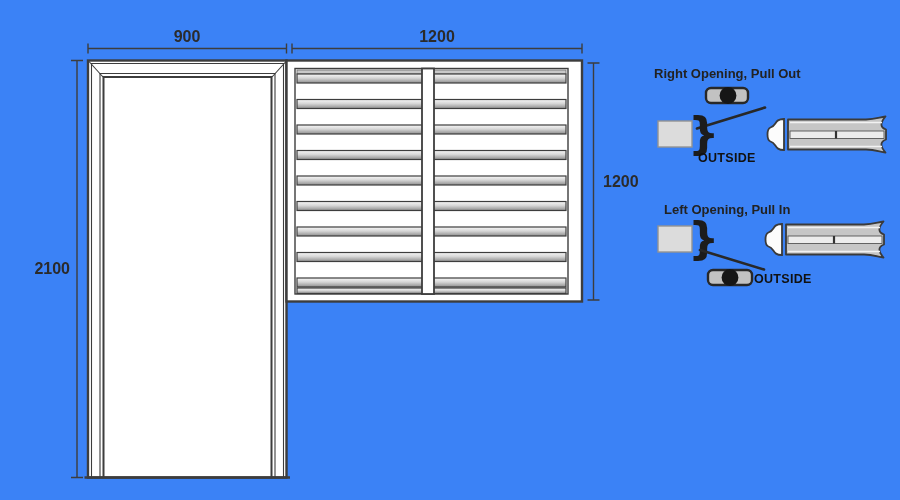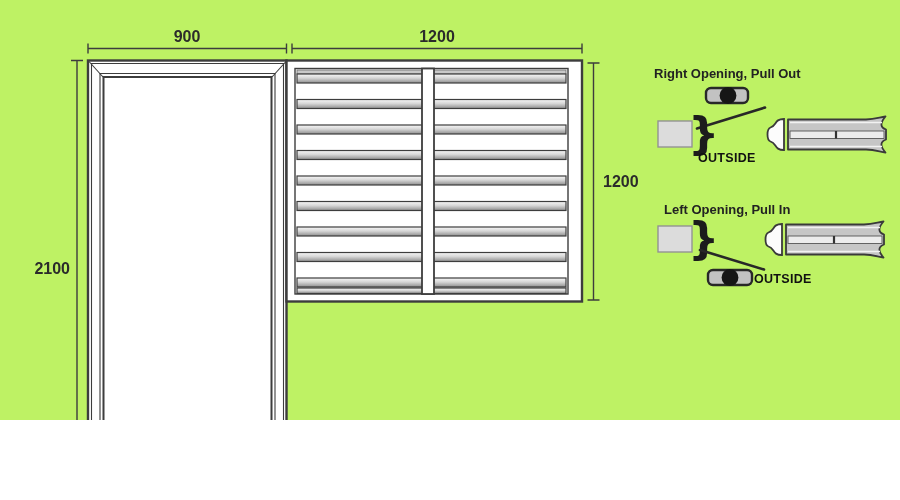--- a/index.html
+++ b/index.html
@@ -1,20 +1,20 @@
 <!DOCTYPE html>
 <html><head>
 <meta charset="utf-8">
 <style>
   html, body { margin: 0; padding: 0; background: #ffffff; }
   .canvas {
     position: relative;
     width: 900px;
-    height: 420px;
-    background: #bef264;
+    height: 500px;
+    background: #3b82f6;
     overflow: hidden;
     font-family: "Liberation Sans", sans-serif;
   }
   svg { display: block; }
   text.dim-label {
     font-family: "Liberation Sans", sans-serif;
     font-size: 16px;
     font-weight: 600;
     fill: #2b2b2b;
   }

